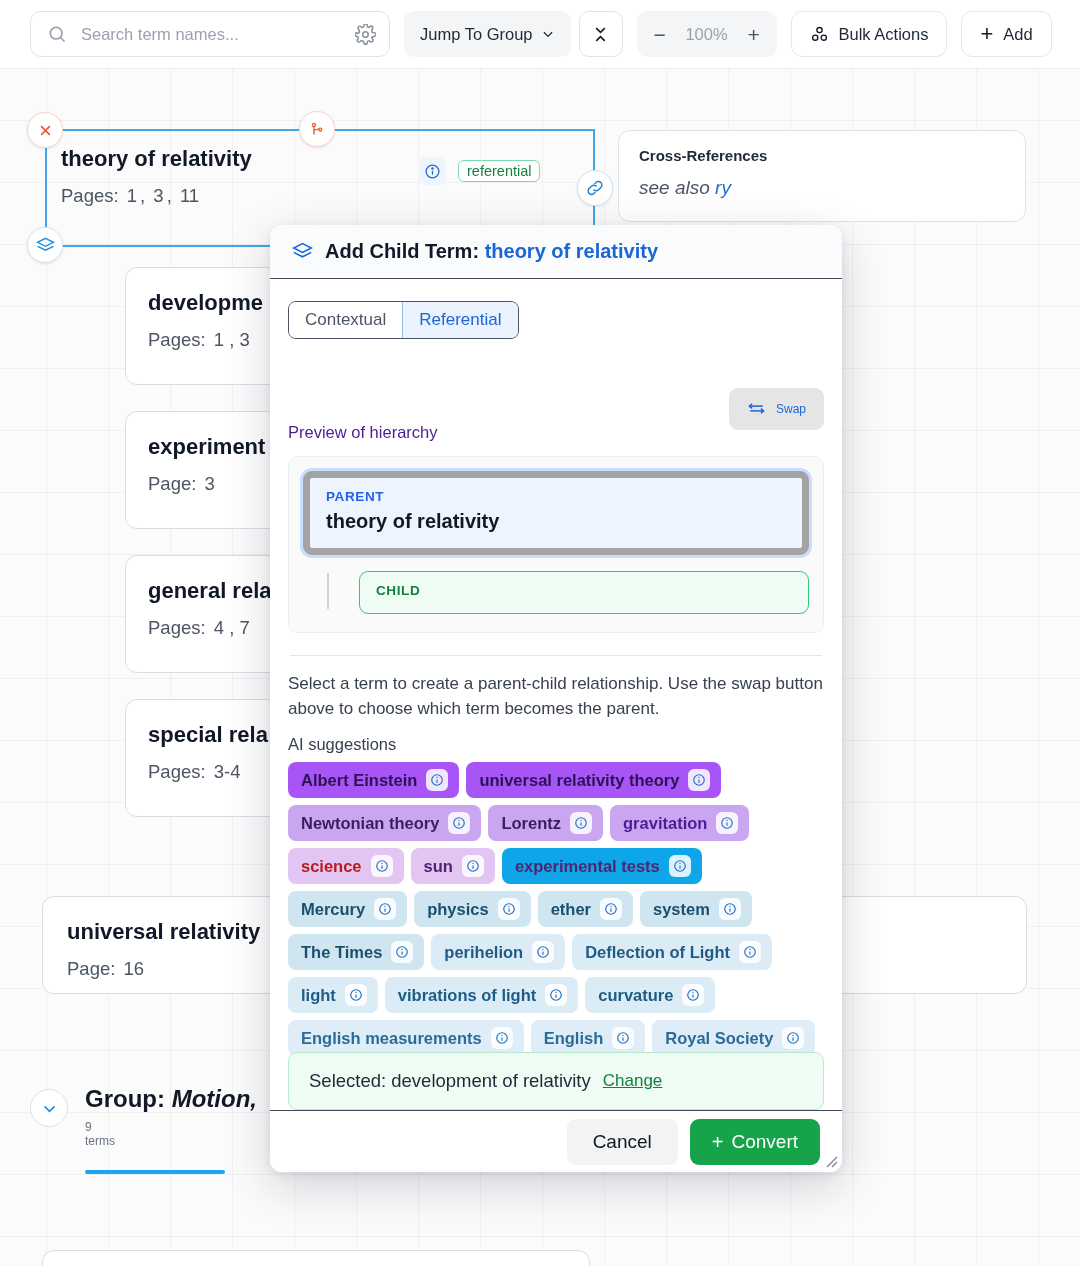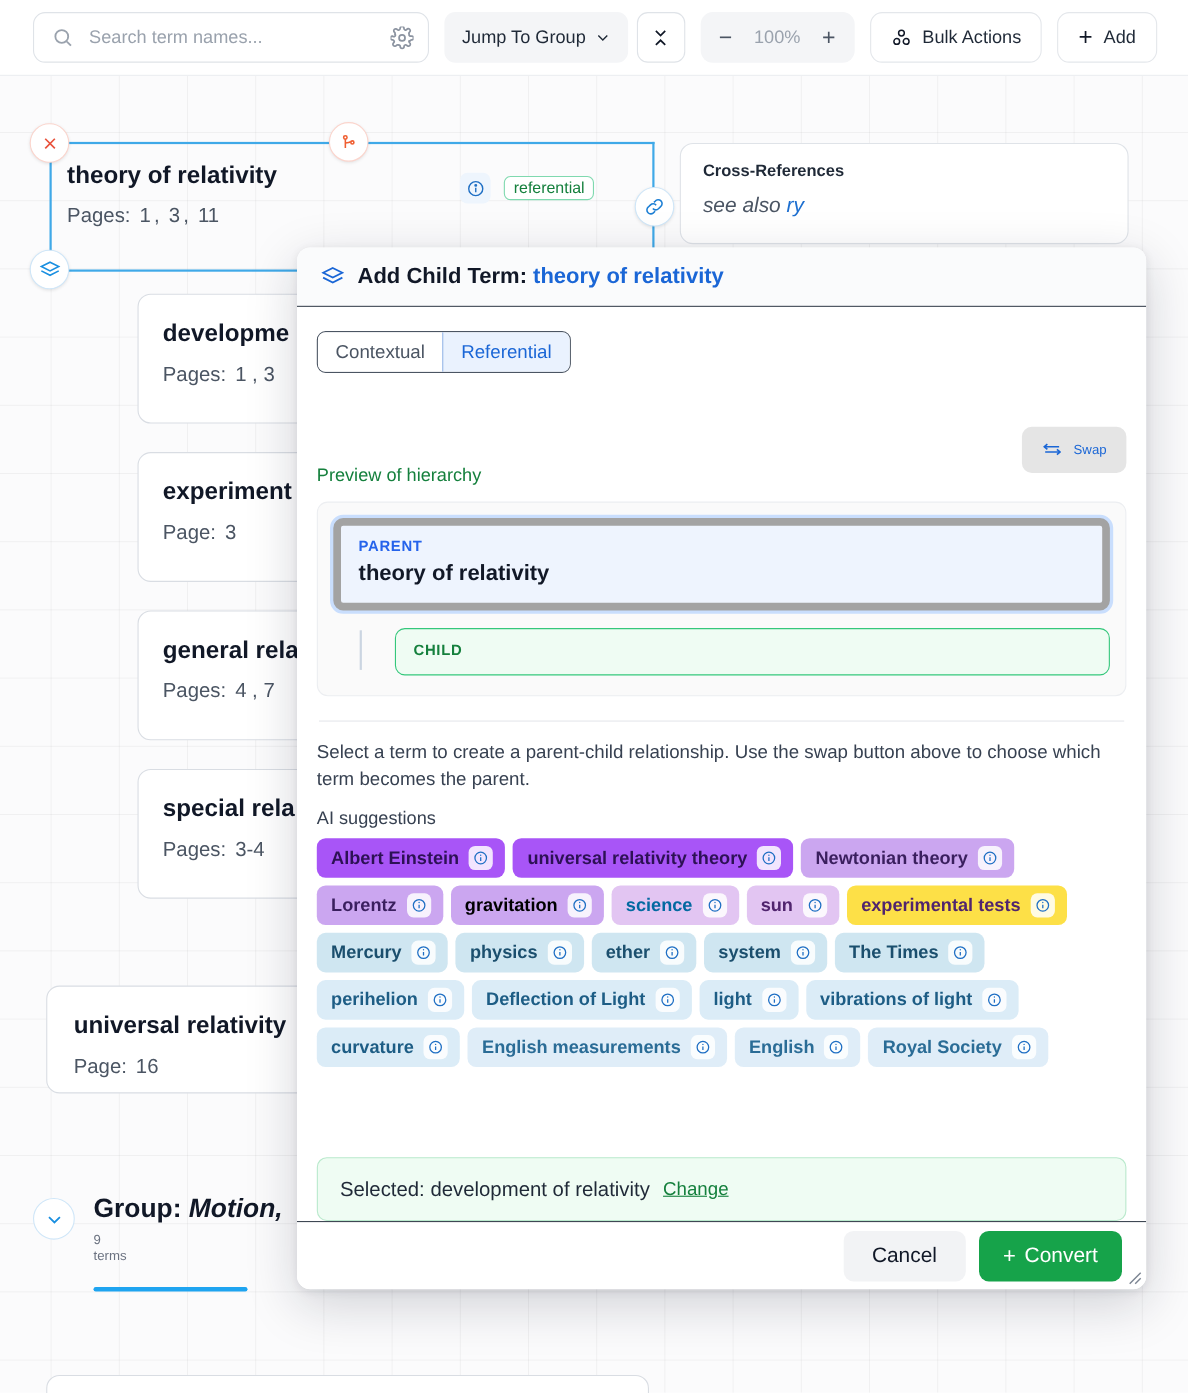--- a/index.html
+++ b/index.html
@@ -154,21 +154,21 @@
 
   #bottom-card {
     position: absolute; left: 42px; top: 1250px;
     width: 548px; height: 80px;
     background: #fff; border: 1px solid #d9dde3; border-radius: 12px;
   }
 
   
   #modal {
     position: absolute; left: 270px; top: 225px;
-    width: 772px; height: 947px;
+    width: 572px; height: 947px;
     background: #fff;
     border-radius: 12px;
     box-shadow: 0 14px 46px rgba(15,23,42,0.18), 0 2px 8px rgba(15,23,42,0.08);
     z-index: 100;
     overflow: hidden;
     display: flex; flex-direction: column; justify-content: flex-end;
   }
   #modal-header {
     height: 54px; background: #fafbfc;
     border-bottom: 1px solid #3f4854;
@@ -191,21 +191,21 @@
     padding: 0 16px; display: flex; align-items: center;
     font-size: 17px; color: #4b5563; background: #fff; cursor: pointer;
     font-family: "Liberation Sans", sans-serif;
   }
   .tab.active { background: #eaf2fe; color: #1a66d6; border-left: 1px solid #9ab8e8; }
 
   .preview-row {
     display: flex; align-items: center; justify-content: space-between;
     margin-top: 36px;
   }
-  .preview-label { font-size: 16.5px; color: #15803d; margin-top: 48px; }
+  .preview-label { font-size: 16.5px; color: #4c1d95; margin-top: 48px; }
   .swap-btn {
     background: #e5e5e5; border: none; border-radius: 9px;
     height: 42px; padding: 0 18px; color: #1a66d6;
     font-size: 12px; display: flex; align-items: center; gap: 10px;
     cursor: pointer; font-family: "Liberation Sans", sans-serif;
   }
 
   .hierarchy {
     margin-top: 14px; background: #fafafa;
     border: 1px solid #eceef1; border-radius: 10px;
@@ -560,51 +560,51 @@
         <div class="chip" style="background: rgb(203, 166, 240); color: rgb(58, 31, 94);">
           <span>Lorentz</span>
           <span class="i">
             <svg width="14" height="14" viewBox="0 0 24 24" fill="none" stroke="#1f6fc4" stroke-width="2">
               <circle cx="12" cy="12" r="9"></circle>
               <line x1="12" y1="11" x2="12" y2="16.5"></line>
               <circle cx="12" cy="7.6" r="1.1" fill="#1f6fc4" stroke="none"></circle>
             </svg>
           </span>
         </div>
-        <div class="chip" style="background: rgb(203, 166, 240); color: #000000;">
+        <div class="chip" style="background: rgb(203, 166, 240); color: #4c1d95;">
           <span>gravitation</span>
           <span class="i">
             <svg width="14" height="14" viewBox="0 0 24 24" fill="none" stroke="#1f6fc4" stroke-width="2">
               <circle cx="12" cy="12" r="9"></circle>
               <line x1="12" y1="11" x2="12" y2="16.5"></line>
               <circle cx="12" cy="7.6" r="1.1" fill="#1f6fc4" stroke="none"></circle>
             </svg>
           </span>
         </div>
-        <div class="chip" style="background: rgb(226, 197, 242); color: #0369a1;">
+        <div class="chip" style="background: rgb(226, 197, 242); color: #b91c1c;">
           <span>science</span>
           <span class="i">
             <svg width="14" height="14" viewBox="0 0 24 24" fill="none" stroke="#1f6fc4" stroke-width="2">
               <circle cx="12" cy="12" r="9"></circle>
               <line x1="12" y1="11" x2="12" y2="16.5"></line>
               <circle cx="12" cy="7.6" r="1.1" fill="#1f6fc4" stroke="none"></circle>
             </svg>
           </span>
         </div>
         <div class="chip" style="background: rgb(226, 197, 242); color: rgb(80, 36, 110);">
           <span>sun</span>
           <span class="i">
             <svg width="14" height="14" viewBox="0 0 24 24" fill="none" stroke="#1f6fc4" stroke-width="2">
               <circle cx="12" cy="12" r="9"></circle>
               <line x1="12" y1="11" x2="12" y2="16.5"></line>
               <circle cx="12" cy="7.6" r="1.1" fill="#1f6fc4" stroke="none"></circle>
             </svg>
           </span>
         </div>
-        <div class="chip" style="background: #fde047; color: rgb(80, 36, 110);">
+        <div class="chip" style="background: #0ea5e9; color: rgb(80, 36, 110);">
           <span>experimental tests</span>
           <span class="i">
             <svg width="14" height="14" viewBox="0 0 24 24" fill="none" stroke="#1f6fc4" stroke-width="2">
               <circle cx="12" cy="12" r="9"></circle>
               <line x1="12" y1="11" x2="12" y2="16.5"></line>
               <circle cx="12" cy="7.6" r="1.1" fill="#1f6fc4" stroke="none"></circle>
             </svg>
           </span>
         </div>
         <div class="chip" style="background: rgb(207, 230, 241); color: rgb(27, 79, 110);">

